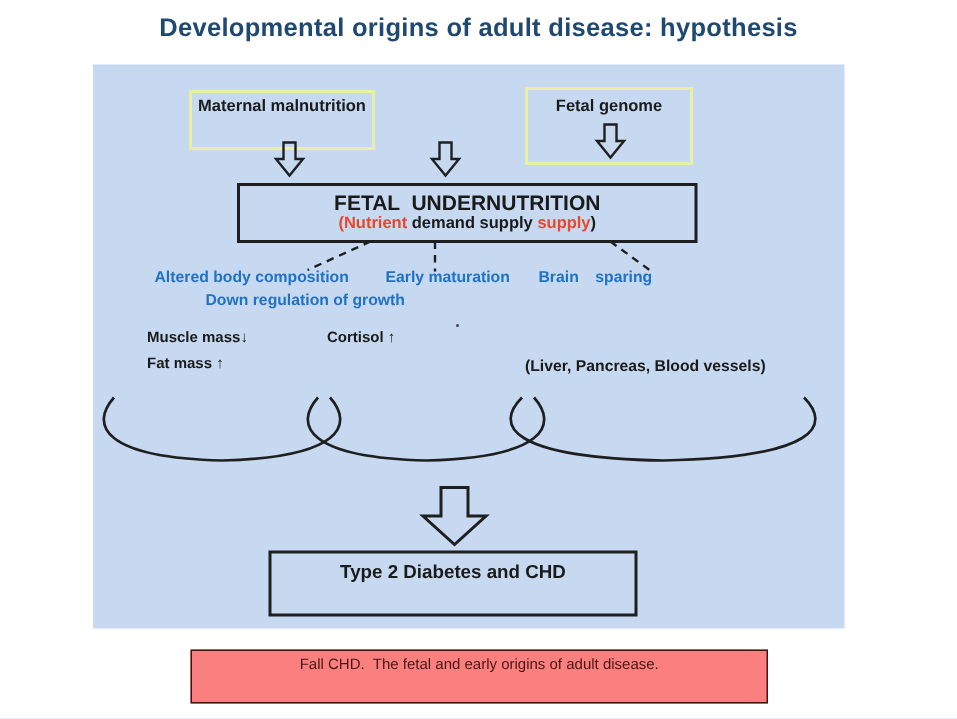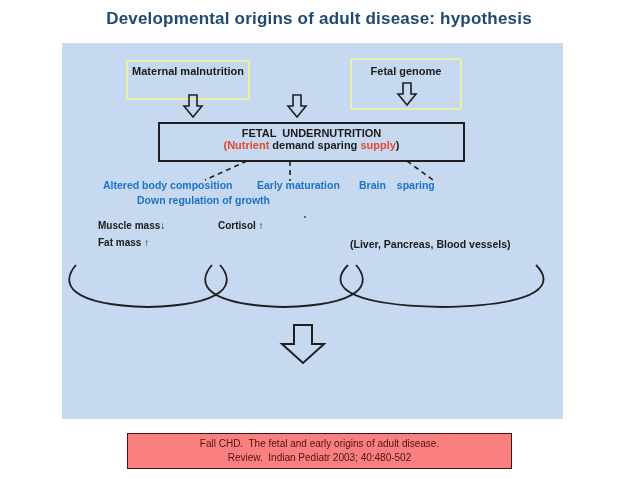--- a/index.html
+++ b/index.html
@@ -20,21 +20,21 @@
     font-size:11px;font-weight:bold;color:#1a1a1a;line-height:15px;
   }
   .cause-label{
     text-align:center;font-size:11px;font-weight:bold;color:#1a1a1a;line-height:15px;
   }
   .central-box{
     left:96px;top:79px;width:303px;height:36px;border:2px solid #1f1f1f;
     text-align:center;
   }
   .central-title{
-    margin-top:3px;font-size:11px;font-weight:bold;color:#1a1a1a;white-space:pre;
+    margin-top:3px;font-size:14px;font-weight:bold;color:#1a1a1a;white-space:pre;
   }
   .central-sub{
     font-size:11px;font-weight:bold;color:#1a1a1a;margin-top:0px;
   }
   .red{color:#E8472B;}
   .blue-label{
     font-size:10.5px;font-weight:bold;color:#1F72C4;white-space:nowrap;
   }
   .black-label{
     font-size:10px;font-weight:bold;color:#1a1a1a;white-space:nowrap;
@@ -74,38 +74,41 @@
     <span>Maternal malnutrition</span>
   </div>
 
 
   <div class="abs cause-box" style="left:288px;top:15px;width:108px;height:44px;padding-top:4px;">
     <span>Fetal genome</span>
   </div>
 
   <div class="abs central-box">
     <div class="central-title">FETAL  UNDERNUTRITION</div>
-    <div class="central-sub"><span class="red">(Nutrient</span><span style="white-space:pre;"> demand sparing </span><span class="red">supply</span><span>)</span>
+    <div class="central-sub"><span class="red">(Nutrient</span><span style="white-space:pre;"> demand supply </span><span class="red">supply</span><span>)</span>
     </div>
   </div>
 
   <div class="abs blue-label" style="left:41px;top:136px;">Altered body composition</div>
   <div class="abs blue-label" style="left:75px;top:151px;">Down regulation of growth</div>
   <div class="abs blue-label" style="left:195px;top:136px;">Early maturation</div>
   <div class="abs blue-label" style="left:297px;top:136px;">
     <span>Brain</span><span style="display:inline-block;width:11px;"></span><span>sparing</span>
   </div>
 
   <div class="abs black-label" style="left:36px;top:177px;">Muscle mass↓</div>
   <div class="abs black-label" style="left:156px;top:177px;">Cortisol ↑</div>
   <div class="abs black-label" style="left:36px;top:194px;">Fat mass ↑</div>
   <div class="abs small-black" style="left:288px;top:195px;">(Liver, Pancreas, Blood vessels)</div>
 
   <div class="abs stray-dot"></div>
 
+  <div class="abs result-box">
+    <div class="result-label">Type 2 Diabetes and CHD</div>
+  </div>
 
   <svg class="abs shapes" width="501" height="376" viewBox="0 0 501 376">
 
     <polygon points="127,52 135,52 135,63 140,63 131,74 122,63 127,63" fill="none" stroke="#1f1f1f" stroke-width="1.6"></polygon>
 
     <polygon points="231,52 239,52 239,63 244,63 235,74 226,63 231,63" fill="none" stroke="#1f1f1f" stroke-width="1.6"></polygon>
 
     <polygon points="341,40 349,40 349,51 354,51 345,62 336,51 341,51" fill="none" stroke="#1f1f1f" stroke-width="1.6"></polygon>
 
     <line x1="185" y1="118" x2="143" y2="137" stroke="#1f1f1f" stroke-width="1.6" stroke-dasharray="5,4"></line>
@@ -115,14 +118,13 @@
     <path d="M 14,222 C -2,240 6,262 86,264 C 166,262 174,240 158,222" fill="none" stroke="#1f1f1f" stroke-width="1.8"></path>
     <path d="M 150,222 C 134,240 142,262 222,264 C 302,262 310,240 294,222" fill="none" stroke="#1f1f1f" stroke-width="1.8"></path>
     <path d="M 286,222 C 268,240 276,262 380,264 C 484,262 492,240 474,222" fill="none" stroke="#1f1f1f" stroke-width="1.8"></path>
 
     <polygon points="232,282 250,282 250,301 262,301 241,320 220,301 232,301" fill="none" stroke="#1f1f1f" stroke-width="2"></polygon>
   </svg>
 </div>
 
 <div class="abs citation-box">
   <div class="citation-line first">Fall CHD.  The fetal and early origins of adult disease.</div>
-  <div class="citation-line">Review.  Indian Pediatr 2003; 40:480-502</div>
 </div>
 
 </body></html>

